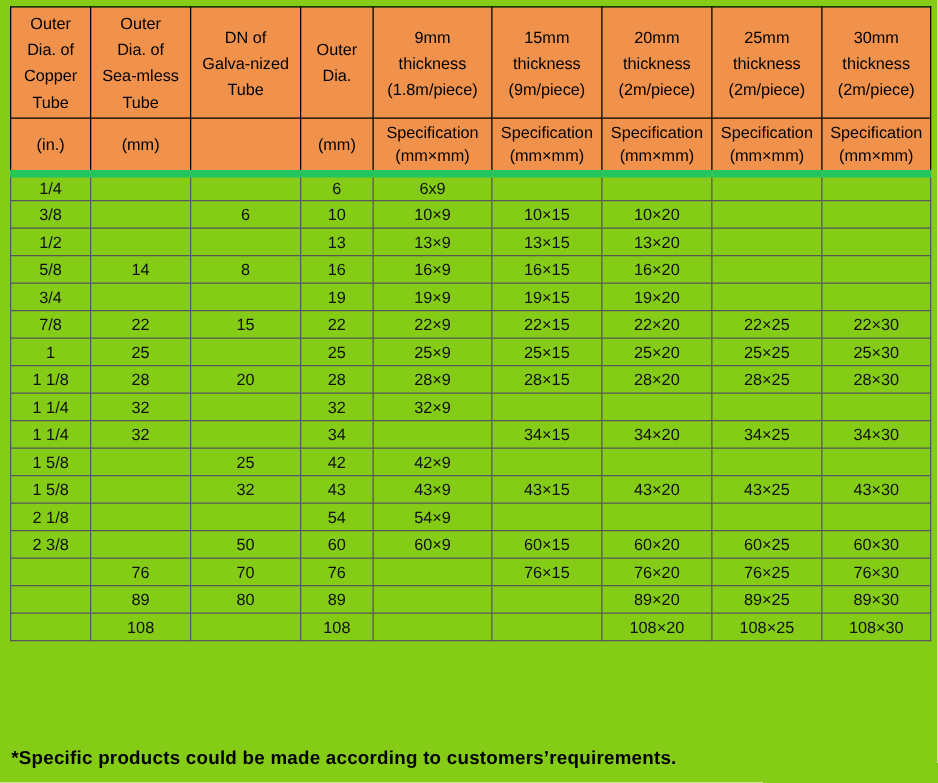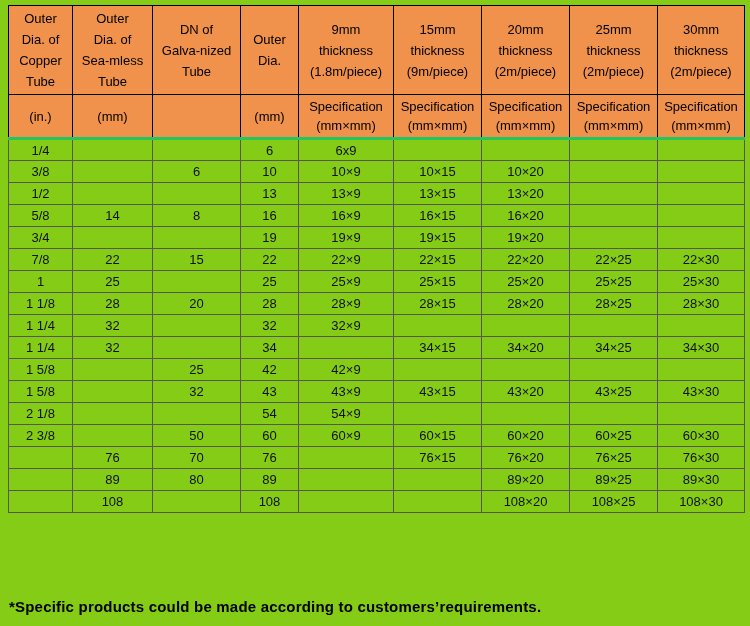--- a/index.html
+++ b/index.html
@@ -47,21 +47,21 @@
   table.spec-table td {
     border: 1px solid var(--body-border);
     font-size: 13px;
     text-align: center;
     vertical-align: middle;
     height: 22px;
     padding: 0;
     line-height: 13px;
     color: var(--text-color);
   }
-  table.spec-table tbody tr:first-child td { border-top: 3px solid #22c55e; }
+  table.spec-table tbody tr:first-child td { border-top: 6px solid #22c55e; }
   .footnote {
     position: absolute;
     left: 9px;
     top: 598px;
     margin: 0;
     font-size: 15px;
     font-weight: bold;
     color: #000000;
     letter-spacing: 0.2px;
     text-align: center;

